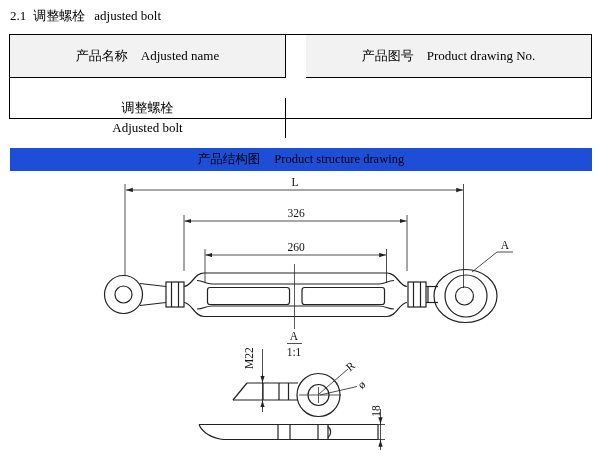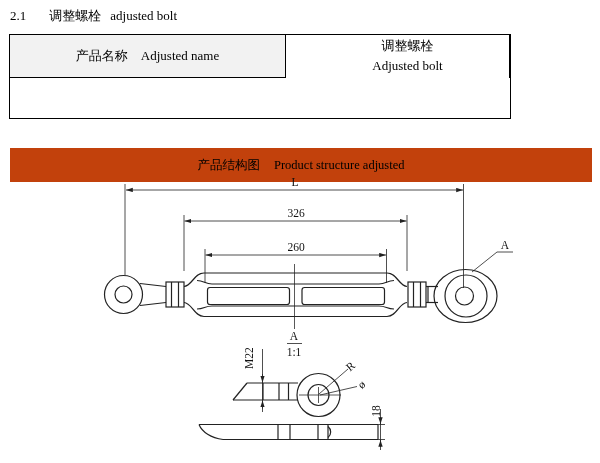--- a/index.html
+++ b/index.html
@@ -1,34 +1,34 @@
 <!DOCTYPE html>
 <html><head>
 <meta charset="utf-8">
 <style>
   html,body{margin:0;padding:0;background:#fff;}
   #page{position:relative;width:600px;height:463px;background:#ffffff;overflow:hidden;
         font-family:"Liberation Serif","DejaVu Serif",serif;color:#000;}
   
   #heading{position:absolute;left:10px;top:7px;font-size:13px;white-space:nowrap;}
-  #heading .num{margin-right:23px;}
+  #heading .num{margin-right:7px;}
   #heading .cn{margin-right:9px;}
   
-  #spec-table{position:absolute;left:9px;top:34px;width:502px;height:85px;
+  #spec-table{position:absolute;left:9px;top:34px;width:583px;height:85px;
               border:1.5px solid #000;box-sizing:border-box;display:grid;
               grid-template-columns:276px 1fr;grid-template-rows:42.5px 1fr;gap:20px;}
   .cell{display:flex;align-items:center;justify-content:center;font-size:13px;
         box-sizing:border-box;text-align:center;}
   .cell.hdr{background:#f2f2f2;border-bottom:1.5px solid #000;}
   .cell.c1{border-right:1.2px solid #000;}
   .hdr .cn{margin-right:13px;}
   .two-line{display:flex;flex-direction:column;line-height:20px;}
   
-  #drawing-band{position:absolute;left:10px;top:148px;width:582px;height:34px;
-                background:#c2410c;display:flex;align-items:center;justify-content:center;
+  #drawing-band{position:absolute;left:10px;top:148px;width:582px;height:23px;
+                background:#1d4ed8;display:flex;align-items:center;justify-content:center;
                 font-size:12.5px;}
   #drawing-band .cn{margin-right:14px;}
   
   #drawing-svg{position:absolute;left:0;top:171px;}
   .outline{stroke:#222;stroke-width:1.2;fill:none;}
   .thin{stroke:#222;stroke-width:0.75;fill:none;}
   .dim{stroke:#222;stroke-width:0.8;fill:none;}
   text.dim-txt{font-family:"Liberation Serif","DejaVu Serif",serif;font-size:11.5px;fill:#111;}
 </style>
 </head>
@@ -38,31 +38,35 @@
 
   <div id="heading">
     <span class="num">2.1</span><span class="cn">调整螺栓</span><span class="en">adjusted bolt</span>
   </div>
 
   <div id="spec-table">
     <div class="cell hdr c1">
       <span class="cn">产品名称</span>
       <span class="en">Adjusted name</span>
     </div>
+    <div class="cell hdr">
+      <span class="cn">产品图号</span>
+      <span class="en">Product drawing No.</span>
+    </div>
     <div class="cell c1">
       <span class="two-line">
         <span>调整螺栓</span>
         <span>Adjusted bolt</span>
       </span>
     </div>
   </div>
 
   <div id="drawing-band">
     <span class="cn">产品结构图</span>
-    <span class="en">Product structure adjusted</span>
+    <span class="en">Product structure drawing</span>
   </div>
 
   <svg id="drawing-svg" width="600" height="292" viewBox="0 0 600 292">
     <defs>
       <marker id="arw" markerWidth="9" markerHeight="7" refX="8.5" refY="3" orient="auto-start-reverse">
         <path d="M0,0.3 L8.5,3 L0,5.7 z" fill="#222"></path>
       </marker>
     </defs>
 
     <g>

